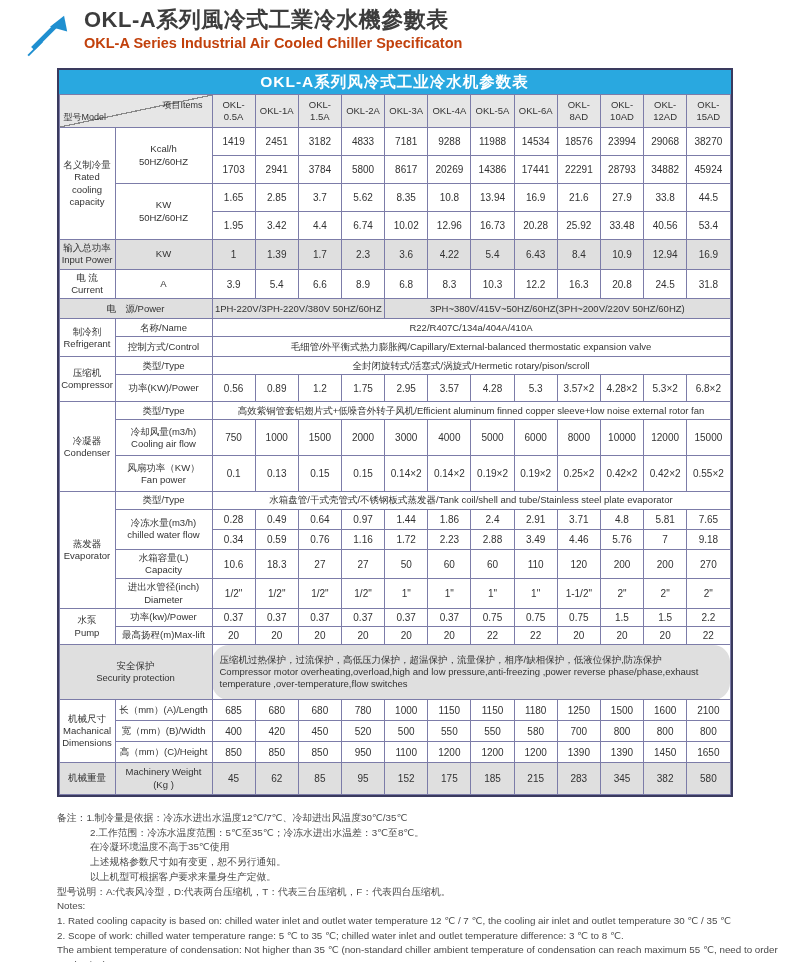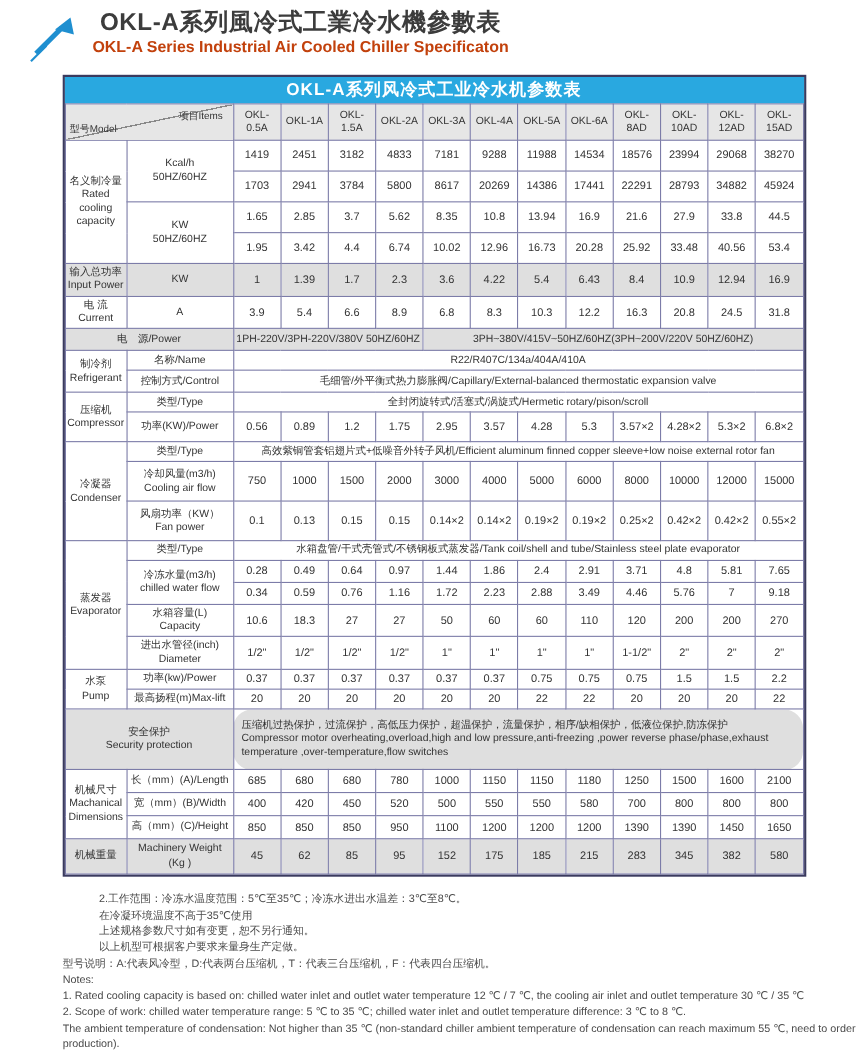--- a/index.html
+++ b/index.html
@@ -13,21 +13,21 @@
   *{box-sizing:border-box;}
   body{
     margin:0; background:#ffffff; color:var(--ink);
     font-family:"Liberation Sans","DejaVu Sans",sans-serif;
     width:789px;
   }
   .page{width:789px; padding-top:6px;}
   
   .masthead{display:flex; align-items:flex-start; padding-left:24px; margin-bottom:10px;}
   .logo{width:52px; height:50px; flex:0 0 auto; margin-top:2px;}
-  .titles{margin-left:8px;text-align:center;}
+  .titles{margin-left:8px;}
   .title-zh{font-size:22px; font-weight:bold; color:#3c3c3c; letter-spacing:0.5px; line-height:1.25;}
   .title-en{font-size:14.5px; font-weight:600; color:#c2410c; margin-top:1px;}
   
   .table-wrap{margin:0 auto; width:676px; border:2px solid var(--frame);}
   .caption{
     background:var(--accent); color:#ffffff; text-align:center;
     font-size:15.5px; font-weight:bold; height:24px; line-height:24px;
     letter-spacing:1px;
   }
   table{border-collapse:collapse; table-layout:fixed; width:100%;}
@@ -444,20 +444,24 @@
             <td class="val">283</td>
             <td class="val">345</td>
             <td class="val">382</td>
             <td class="val">580</td>
           </tr>
         </tbody>
     </table>
   </div>
 
   <div class="notes">
+    <div class="note-row">
+      <span class="note-prefix">备注：</span>
+      <span>1.制冷量是依据：冷冻水进出水温度12℃/7℃、冷却进出风温度30℃/35℃</span>
+    </div>
     <div class="indent-zh">2.工作范围：冷冻水温度范围：5℃至35℃；冷冻水进出水温差：3℃至8℃。</div>
     <div class="indent-zh">在冷凝环境温度不高于35℃使用</div>
     <div class="indent-zh">上述规格参数尺寸如有变更，恕不另行通知。</div>
     <div class="indent-zh">以上机型可根据客户要求来量身生产定做。</div>
     <div>型号说明：A:代表风冷型，D:代表两台压缩机，T：代表三台压缩机，F：代表四台压缩机。</div>
     <div>Notes:</div>
     <div>1. Rated cooling capacity is based on: chilled water inlet and outlet water temperature 12 ℃ / 7 ℃, the cooling air inlet and outlet temperature 30 ℃ / 35 ℃</div>
     <div>2. Scope of work: chilled water temperature range: 5 ℃ to 35 ℃; chilled water inlet and outlet temperature difference: 3 ℃ to 8 ℃.</div>
     <div>The ambient temperature of condensation: Not higher than 35 ℃ (non-standard chiller ambient temperature of condensation can reach maximum 55 ℃, need to order production).</div>
 

